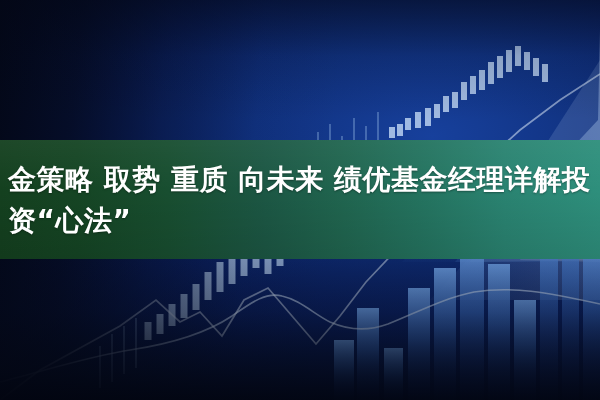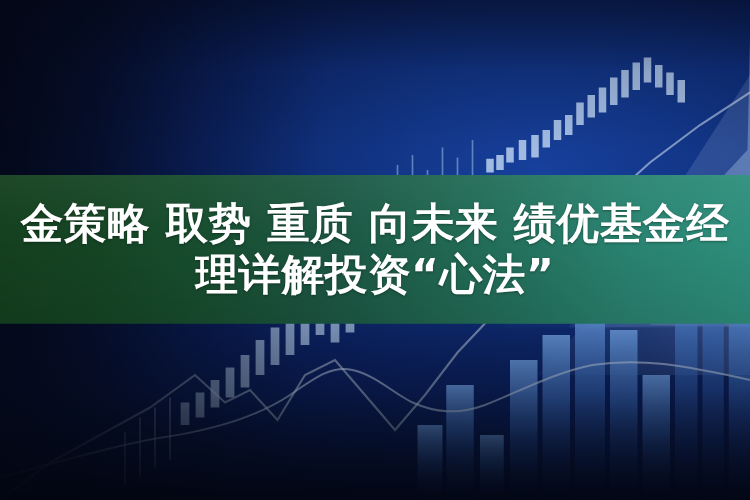--- a/index.html
+++ b/index.html
@@ -78,23 +78,22 @@
     background: linear-gradient(180deg, rgba(255,255,255,0.045) 0%, rgba(0,0,0,0) 42%, rgba(0,0,0,0.10) 100%);
     pointer-events: none;
   }
   .headline {
     position: relative;
     z-index: 2;
     margin: 0;
     color: #ffffff;
     font-family: "DejaVu Sans", "Liberation Sans", sans-serif;
     font-weight: bold;
-    font-size: 34px;
+    font-size: 28px;
     line-height: 41px;
-    text-align: center;
     letter-spacing: 0.5px;
     text-shadow: 0 1px 2px rgba(0,0,0,0.35);
     max-width: 586px;
   }
 </style>
 </head>
 <body>
 
 <div id="banner">
 

